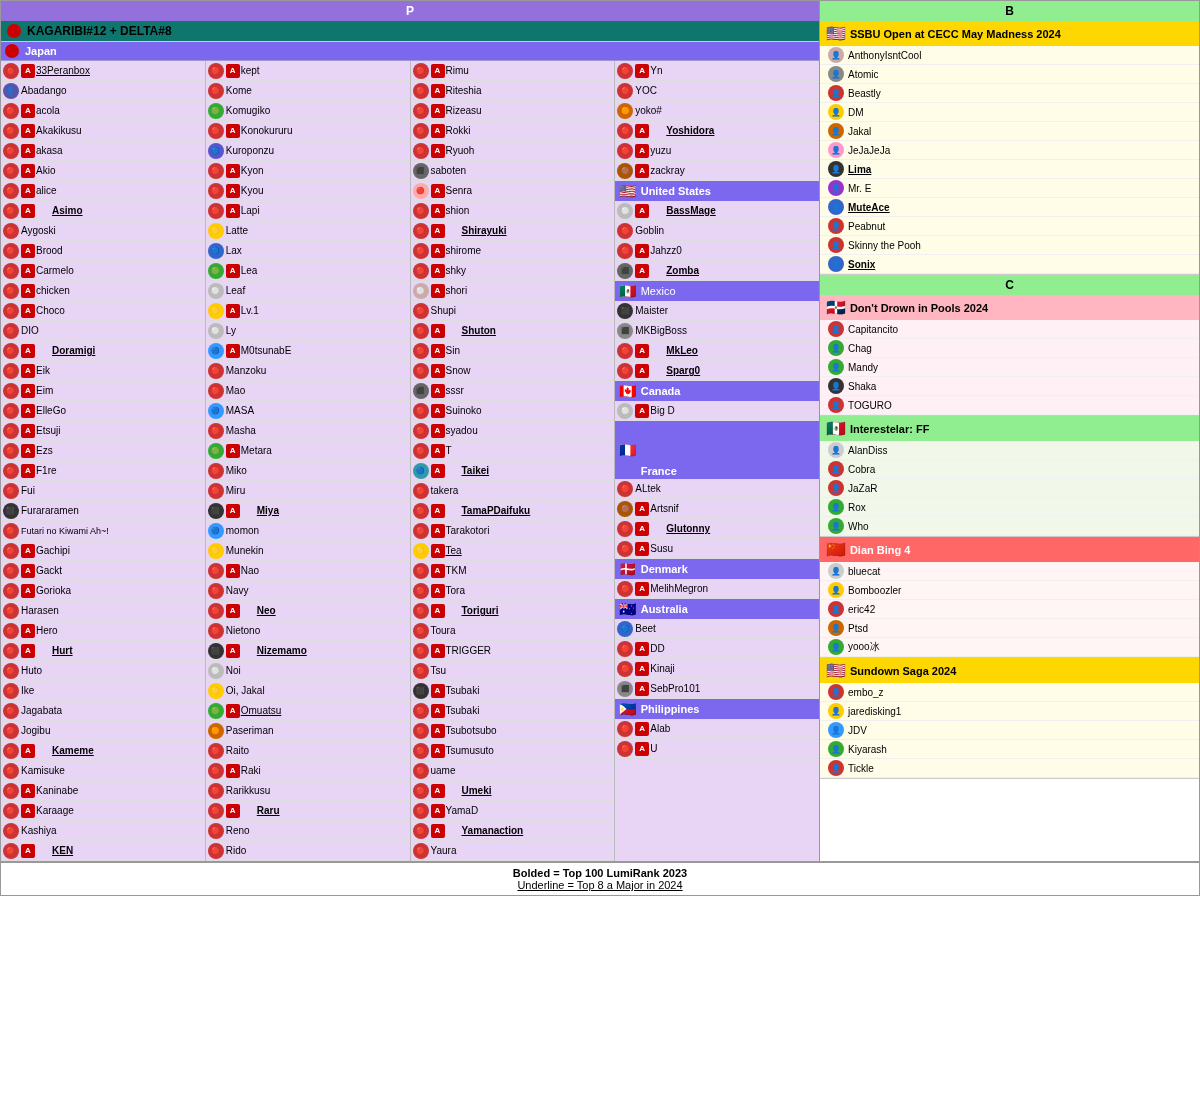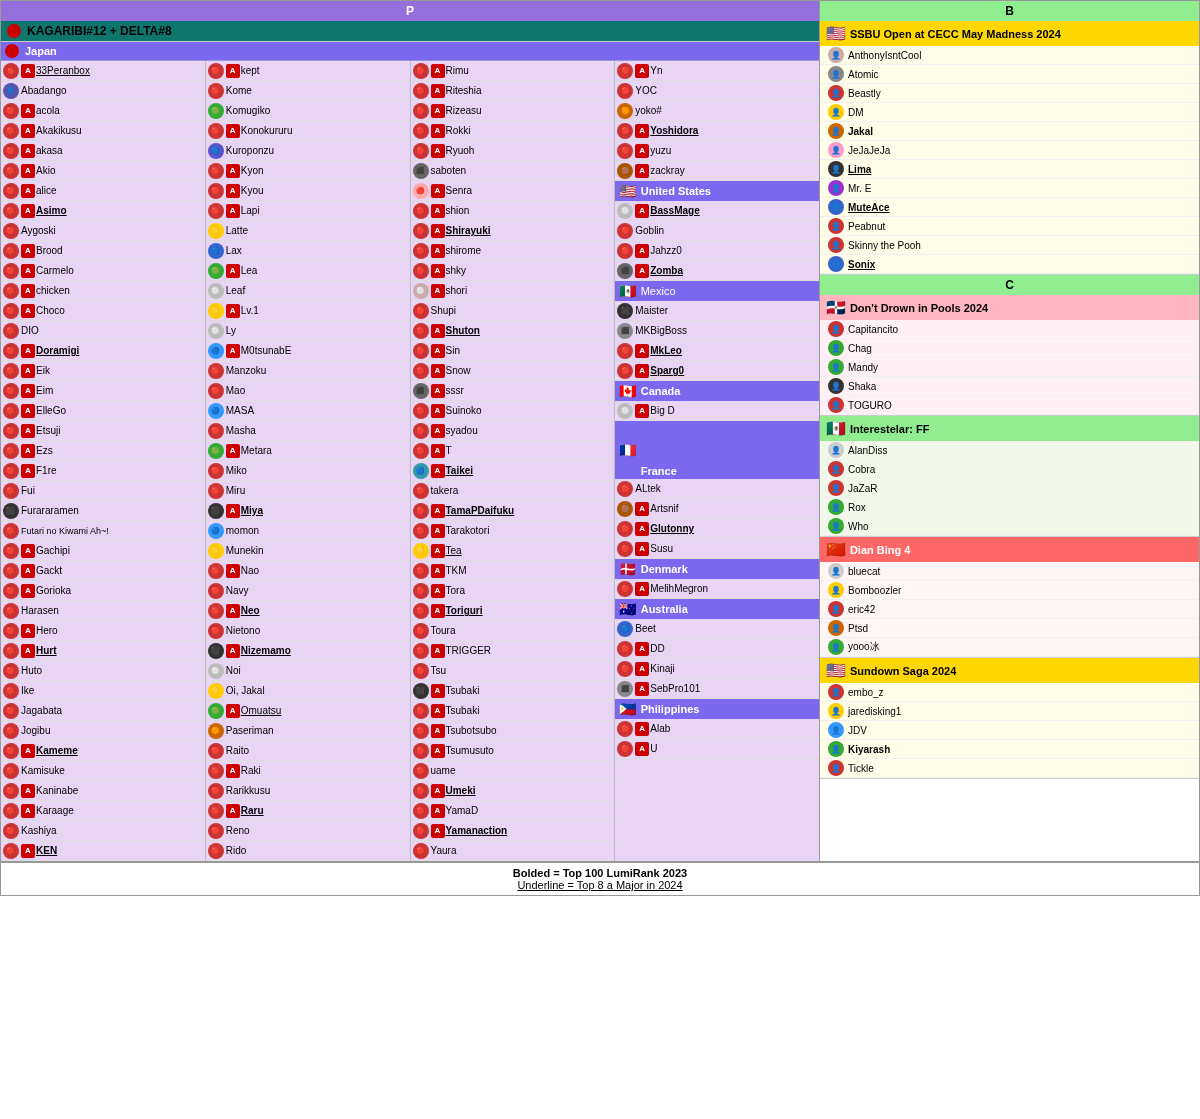--- a/index.html
+++ b/index.html
@@ -28,21 +28,21 @@
       display: flex;
       align-items: center;
       padding: 1px 2px;
       min-height: 20px;
       border-bottom: 1px solid #ddd;
     }
     
     .player-name { font-size: 10px; flex: 1; }
     .player-name.bold { font-weight: normal; }
     .player-name.underline { text-decoration: underline; }
-    .player-name.bold-underline { font-weight: bold; text-decoration: underline; }
+    .player-name.bold-underline { font-weight: bold; text-decoration: underline; margin-left: 16px; }
     
     
     .country-header {
       display: flex;
       align-items: center;
       padding: 2px 4px;
       background: #7B68EE;
       color: white;
       font-weight: bold;
       font-size: 11px;
@@ -90,21 +90,21 @@
     .rt-player {
       display: flex; align-items: center;
       padding: 1px 8px; min-height: 19px;
       border-bottom: 1px solid #f0f0f0;
     }
     .rt-player.yellow-bg { background: #FFFDE7; }
     .rt-player.green-bg { background: #F1F8E9; }
     .rt-player.pink-bg { background: #FFF0F5; }
     
     .rt-name { font-size: 10px; }
-    .rt-name.bold { font-weight: bold; }
+    .rt-name.bold { font-weight: normal; }
     .rt-name.bold-underline { font-weight: bold; text-decoration: underline; }
 
     
     .sicon {
       width: 16px; height: 16px; border-radius: 50%; 
       display: inline-flex; align-items: center; justify-content: center;
       font-size: 7px; color: white; font-weight: bold; flex-shrink: 0; margin-right: 2px;
     }
     .abadge {
       background: #cc0000; color: white; font-size: 8px; font-weight: bold;

